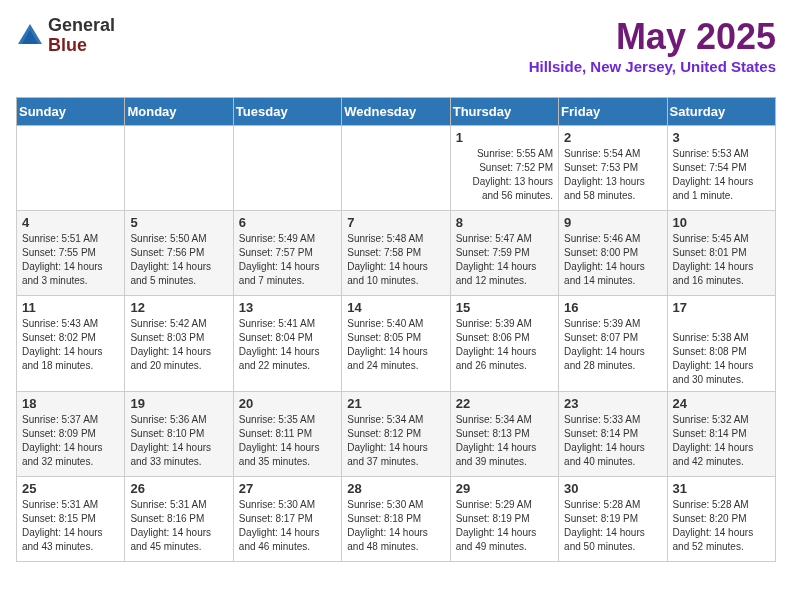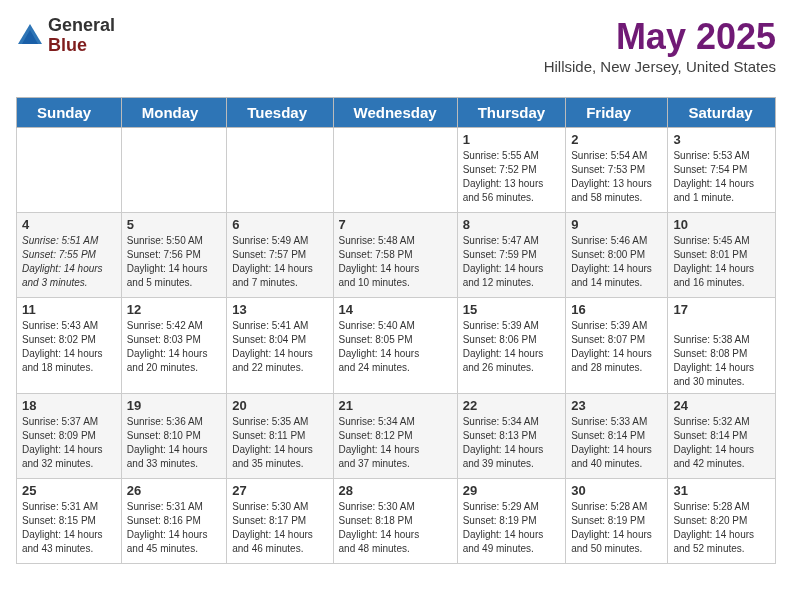--- a/index.html
+++ b/index.html
@@ -43,32 +43,33 @@
     .title-block {
       text-align: right;
     }
     .month-title {
       font-size: 36px;
       font-weight: bold;
       color: #701a75;
     }
     .subtitle {
       font-size: 15px;
-      color: #404040;
+      color: #6d28d9;
+      font-weight: bold;
     }
     table {
       width: 100%;
       border-collapse: collapse;
     }
     thead th {
       background-color: #2e75b6;
       color: #fff;
-      font-size: 15px;
-      font-weight: bold;
-      padding: 6px 20px;
+      font-size: 13px;
+      font-weight: bold;
+      padding: 6px 2px;
       text-align: left;
       border: 1px solid #bbb;
     }
     tbody td {
       border: 1px solid #ccc;
       vertical-align: top;
       padding: 4px 5px;
       font-size: 10px;
       color: #333;
       width: calc(100% / 7);
@@ -126,21 +127,21 @@
       </tr>
   </thead>
   <tbody id="calendar-body">
   <tr>
         <td class="empty-cell"></td>
         <td class="empty-cell"></td>
         <td class="empty-cell"></td>
         <td class="empty-cell"></td>
         <td>
           <span class="day-num">1</span>
-          <div class="cell-content" style="white-space: pre-line;">Sunrise: 5:55 AM
+          <div class="cell-content" style="white-space: pre-line; text-align: right;">Sunrise: 5:55 AM
 Sunset: 7:52 PM
 Daylight: 13 hours
 and 56 minutes.</div>
         </td>
         <td>
           <span class="day-num">2</span>
           <div class="cell-content" style="white-space: pre-line;">Sunrise: 5:54 AM
 Sunset: 7:53 PM
 Daylight: 13 hours
 and 58 minutes.</div>
@@ -149,21 +150,21 @@
           <span class="day-num">3</span>
           <div class="cell-content" style="white-space: pre-line;">Sunrise: 5:53 AM
 Sunset: 7:54 PM
 Daylight: 14 hours
 and 1 minute.</div>
         </td>
       </tr>
       <tr>
         <td>
           <span class="day-num">4</span>
-          <div class="cell-content" style="white-space: pre-line; font-style: italic;">Sunrise: 5:51 AM
+          <div class="cell-content" style="white-space: pre-line;">Sunrise: 5:51 AM
 Sunset: 7:55 PM
 Daylight: 14 hours
 and 3 minutes.</div>
         </td>
         <td>
           <span class="day-num">5</span>
           <div class="cell-content" style="white-space: pre-line;">Sunrise: 5:50 AM
 Sunset: 7:56 PM
 Daylight: 14 hours
 and 5 minutes.</div>

